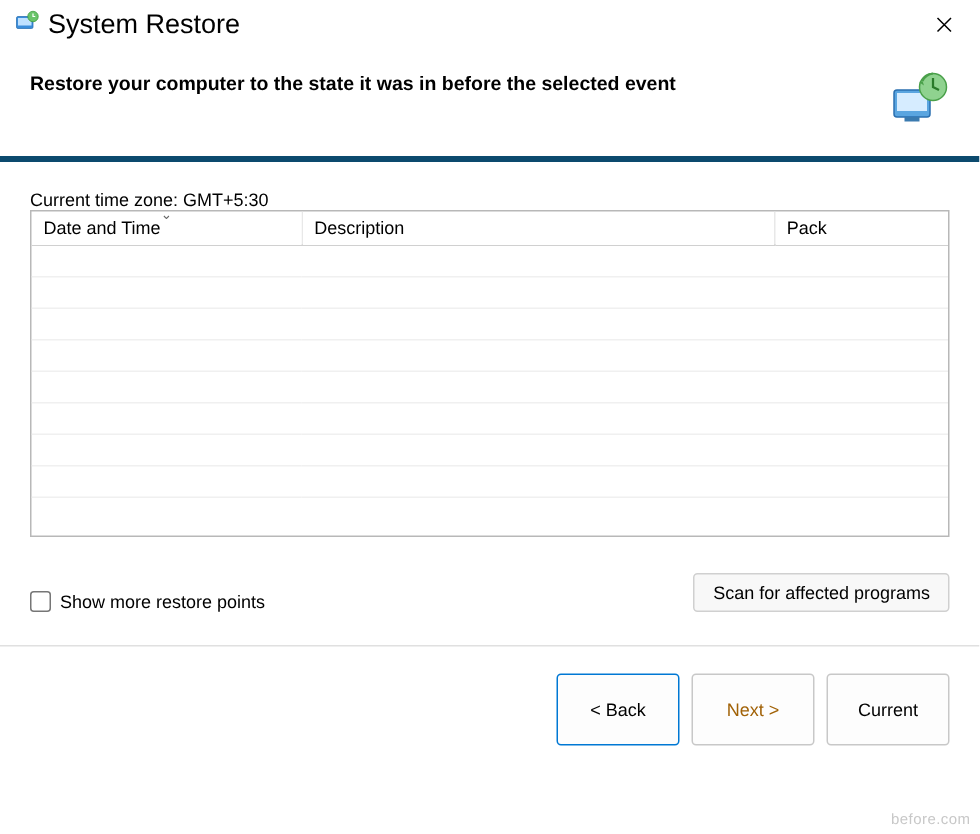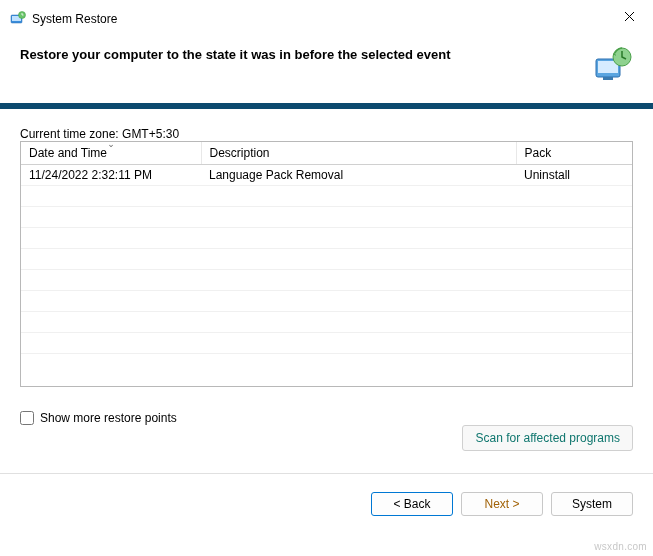--- a/index.html
+++ b/index.html
@@ -7,23 +7,23 @@
       font-family: "Segoe UI", Tahoma, sans-serif;
       font-size: 12px;
       background: #fff;
       width: 653px;
       height: 556px;
       overflow: hidden;
       color: #000;
     }
     .titlebar {
       display: flex;
-      align-items: flex-end;
+      align-items: flex-start;
       padding: 6px 10px 5px 10px;
-      font-size: 12px;
+      font-size: 18px;
     }
     .titlebar .title-icon {
       width: 16px; height: 16px;
       margin-right: 6px;
       display: inline-flex;
       align-items: center;
       justify-content: center;
     }
     .titlebar .title-text {
       flex: 1;
@@ -32,42 +32,42 @@
     .titlebar .close {
       width: 28px; height: 20px;
       display: flex; align-items: center; justify-content: center;
       font-size: 14px;
       cursor: pointer;
     }
     .header {
       display: flex;
       align-items: flex-start;
       padding: 14px 20px 18px 20px;
-      border-bottom: 6px solid #0c4a6e;
+      border-bottom: 4px solid #0c4a6e;
     }
     .header .subtitle {
       flex: 1;
       font-size: 13px;
       font-weight: 600;
       padding-top: 2px;
     }
     .header .big-icon {
       width: 40px; height: 40px;
       margin-left: 10px;
       display: flex; align-items: center; justify-content: center;
     }
     .content {
       padding: 18px 20px 12px 20px;
     }
     .tz {
       font-size: 12px;
     }
     .table-wrap {
       border: 1px solid #b8b8b8;
-      height: 246px;
+      height: 218px;
       overflow: hidden;
       background: #fff;
     }
     table {
       width: 100%;
       border-collapse: collapse;
       table-layout: fixed;
     }
     th {
       text-align: left;
@@ -94,57 +94,56 @@
       white-space: nowrap;
       overflow: hidden;
       text-overflow: ellipsis;
     }
     tr.empty td { height: 21px; }
     .col-dt { width: 180px; }
     .col-desc { width: auto; }
     .col-type { width: 116px; }
     .below-table {
       display: flex;
-      align-items: flex-start;
+      align-items: flex-end;
       padding: 12px 20px 4px 20px;
-      flex-direction: column;
     }
     .check-row {
       display: flex;
       align-items: center;
       gap: 6px;
     }
     .check-row input {
       width: 14px; height: 14px;
     }
     .check-row label {
       font-size: 12px;
     }
     .scan-btn {
       margin-left: auto;
       font-size: 12px;
       padding: 5px 12px;
       background: #f8f8f8;
       border: 1px solid #d0d0d0;
       border-radius: 3px;
-      color: #0f766e;
+      color: #000000;
     }
     .footer-sep {
       border-top: 1px solid #e0e0e0;
       margin-top: 18px;
     }
     .footer {
       display: flex;
       justify-content: flex-end;
       gap: 8px;
       padding: 18px 20px 0 20px;
     }
     .footer button {
       font-size: 12px;
-      padding: 4px 0;
+      padding: 16px 0;
       width: 82px;
       border: 1px solid #c8c8c8;
       border-radius: 3px;
       background: #fdfdfd;
       cursor: pointer;
     }
     .footer button.primary {
       border: 1.5px solid #0078d4;
     }
     .footer button.disabled {
@@ -208,25 +207,20 @@
         <tr>
           <th>
             <span>Date and Time</span>
             <span class="sort-ind">⌄</span>
           </th>
           <th>Description</th>
           <th>Pack</th>
         </tr>
       </thead>
       <tbody>
-        <tr>
-          <td>11/24/2022 2:32:11 PM</td>
-          <td>Language Pack Removal</td>
-          <td>Uninstall</td>
-        </tr>
         <tr class="empty">
             <td></td>
             <td></td>
             <td></td>
           </tr>
         <tr class="empty">
             <td></td>
             <td></td>
             <td></td>
           </tr>
@@ -271,16 +265,16 @@
     <label for="showmore">Show more restore points</label>
   </div>
   <button class="scan-btn" disabled="">Scan for affected programs</button>
 </div>
 
 <div class="footer-sep"></div>
 
 <div class="footer">
   <button class="primary">&lt; Back</button>
   <button class="disabled" disabled="">Next &gt;</button>
-  <button>System</button>
-</div>
-
-<div class="watermark">wsxdn.com</div>
+  <button>Current</button>
+</div>
+
+<div class="watermark">before.com</div>
 
 </body></html>

